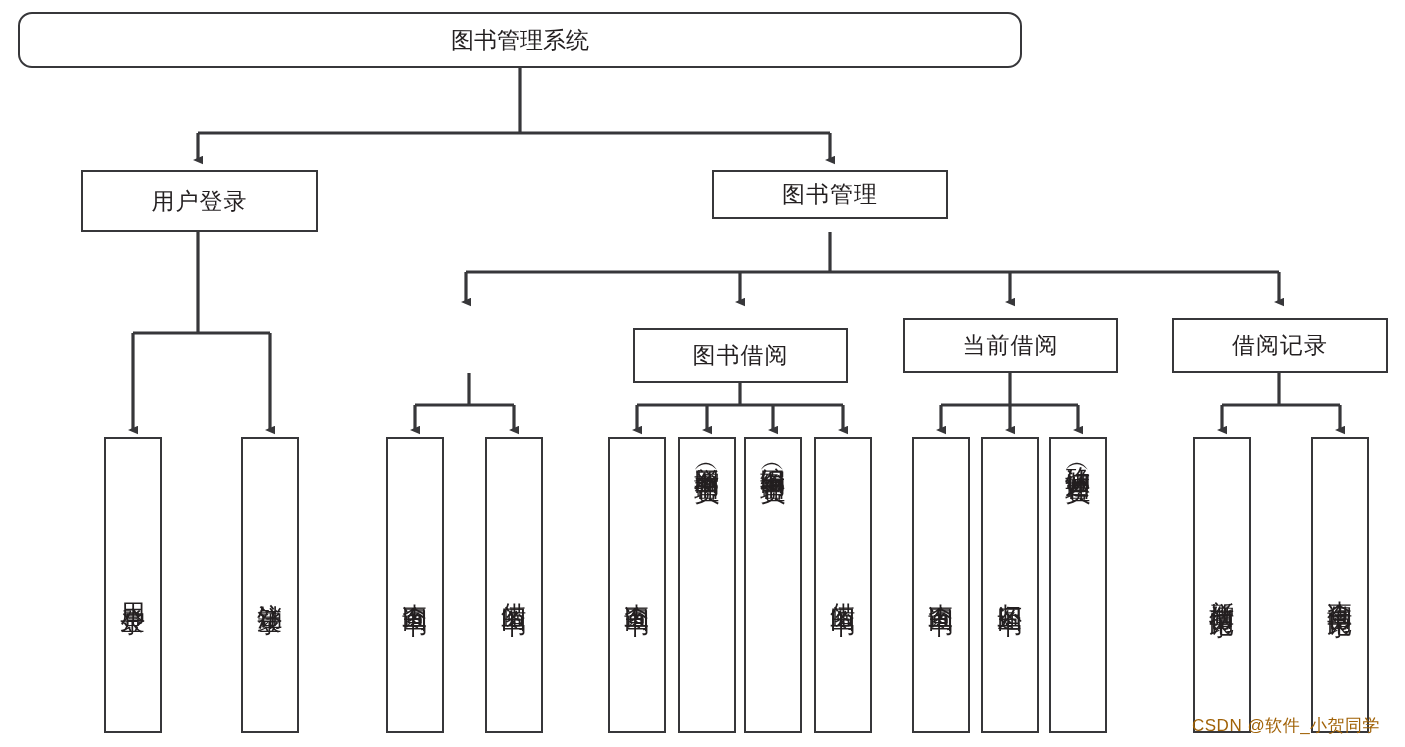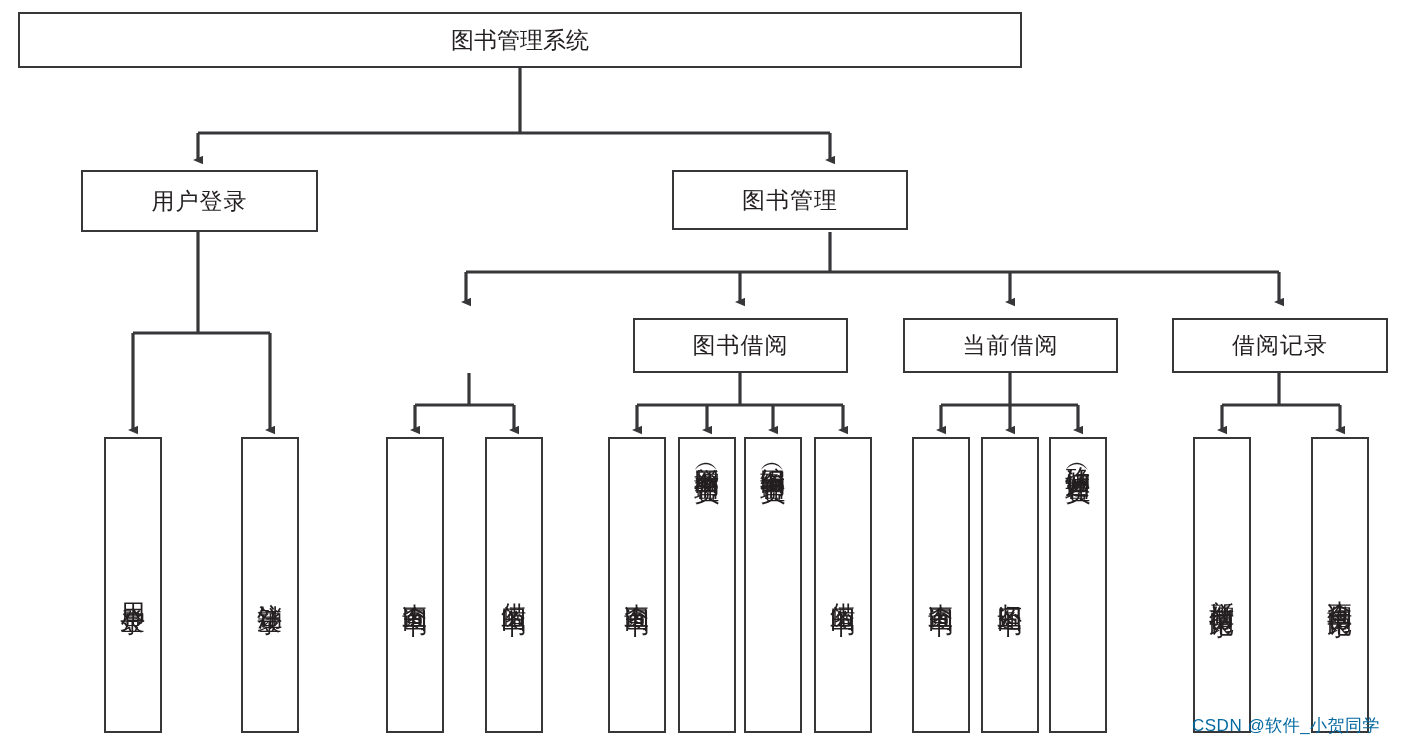--- a/index.html
+++ b/index.html
@@ -34,20 +34,21 @@
     align-items: center;
     justify-content: center;
     color: #231f20;
   }
   .node.horiz {
     font-size: 23px;
     letter-spacing: 1px;
   }
   .node.root {
     font-size: 23px;
+    border-radius: 14px;
   }
   .node.leaf {
     align-items: flex-start;
     justify-content: center;
     padding-top: 8px;
   }
   .vtext {
     writing-mode: vertical-rl;
     text-orientation: upright;
     font-size: 25px;
@@ -67,21 +68,21 @@
     justify-content: center;
   }
   .leaf-inner.top {
     align-items: flex-start;
   }
   .watermark {
     position: absolute;
     left: 1192px;
     top: 714px;
     font-size: 17px;
-    color: #0369a1;
+    color: #a16207;
     letter-spacing: 0.5px;
     white-space: nowrap;
   }
 </style>
 </head>
 <body>
 
 <div id="canvas">
 
   <svg id="wires" viewBox="0 0 1405 747">
@@ -134,25 +135,25 @@
     </g>
   </svg>
 
   <div class="node root" style="left:18px; top:12px; width:1004px; height:56px;">
     <span>图书管理系统</span>
   </div>
 
   <div class="node horiz" style="left:81px; top:170px; width:237px; height:62px;">
     <span>用户登录</span>
   </div>
-  <div class="node horiz" style="left:672px; top:170px; width:236px; height:60px;align-items:center;">
+  <div class="node horiz" style="left:712px; top:170px; width:236px; height:49px;align-items:center;">
     <span>图书管理</span>
   </div>
 
-  <div class="node horiz" style="left:633px; top:318px; width:215px; height:55px;text-align:center;">
+  <div class="node horiz" style="left:633px; top:328px; width:215px; height:55px;text-align:center;">
     <span>图书借阅</span>
   </div>
   <div class="node horiz" style="left:1172px; top:318px; width:216px; height:55px;">
     <span>借阅记录</span>
   </div>
   <div class="node horiz" style="left:903px; top:318px; width:215px; height:55px;">
     <span>当前借阅</span>
   </div>
 
   <div class="node leaf" style="left:104px; top:437px; width:58px; height:296px;">

